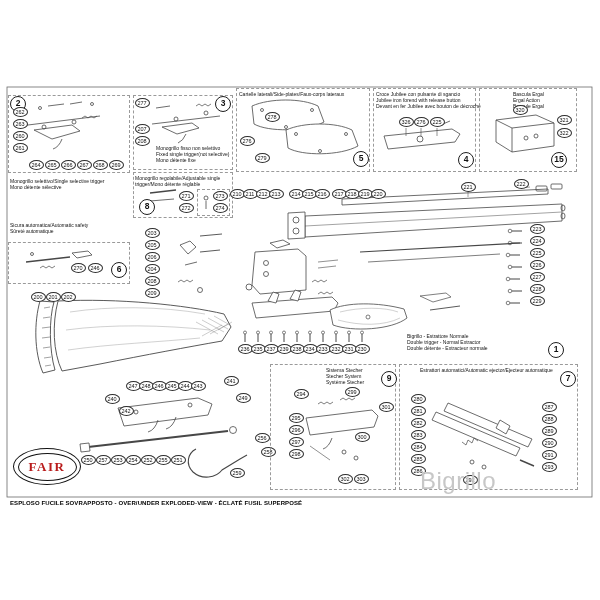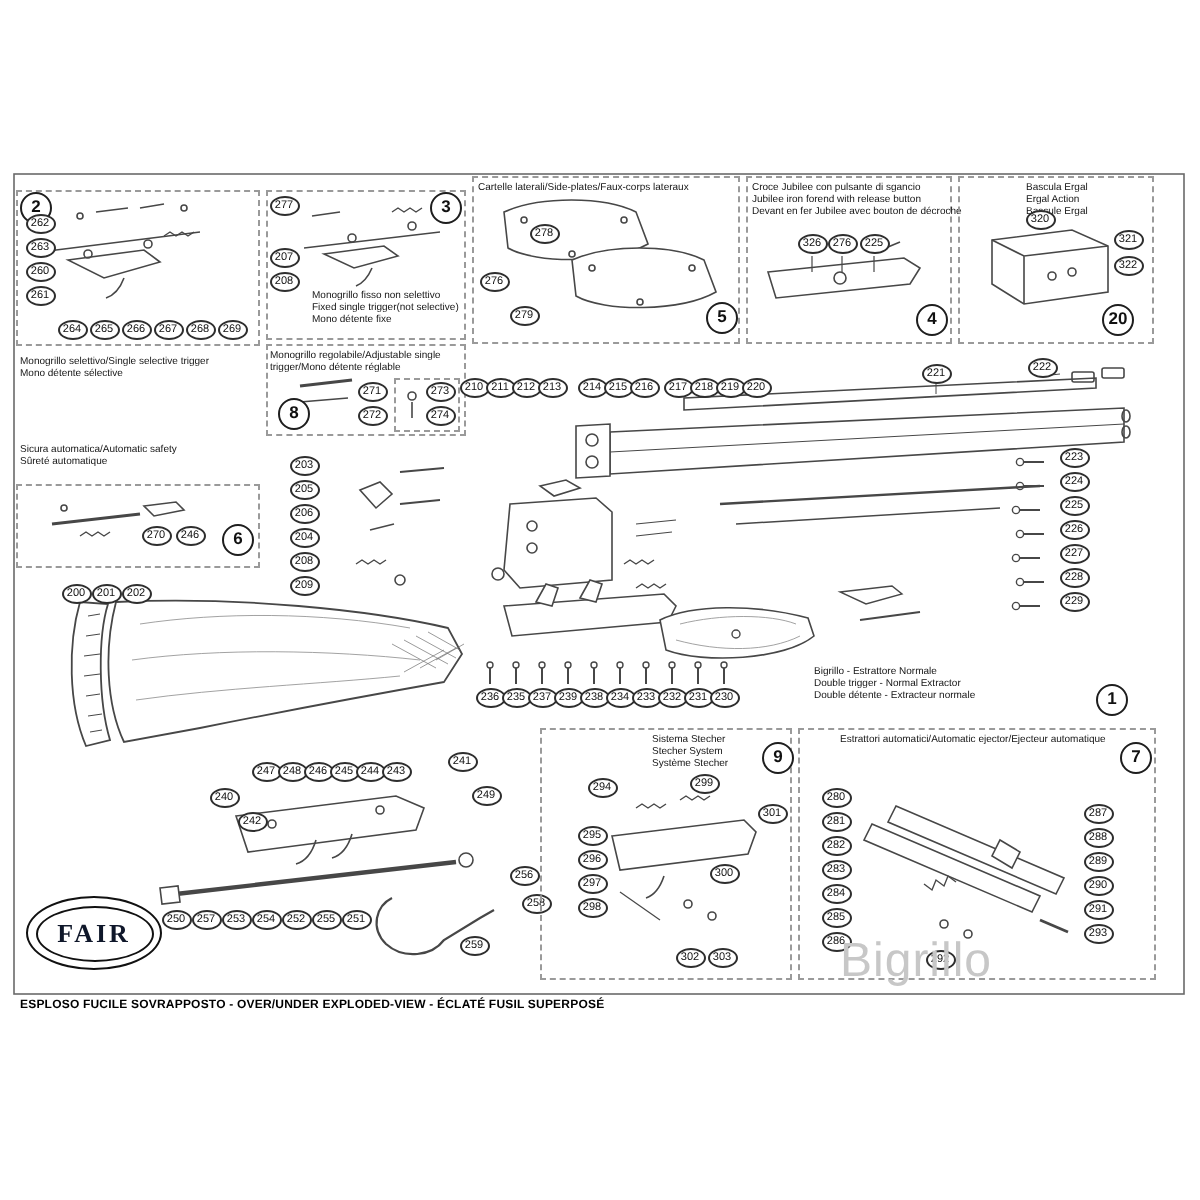--- a/index.html
+++ b/index.html
@@ -12,21 +12,21 @@
   .sec-num { position:absolute; width:16px; height:16px; border:1.4px solid #1e1e1e; border-radius:50%;
              background:#fff; font-size:8.5px; font-weight:bold; line-height:13px; text-align:center; color:#111; }
   .balloon { position:absolute; width:15px; height:10px; border:1px solid #2e2e2e; border-radius:50%;
              background:#fff; font-size:5.5px; line-height:8px; text-align:center; color:#111; }
   .footer { position:absolute; left:10px; top:500px; font-size:6px; font-weight:bold; color:#000; letter-spacing:.1px; }
   .watermark { position:absolute; left:420px; top:467px; font-size:24px; color:#c7c7c7; letter-spacing:.5px; }
   .logo { position:absolute; left:13px; top:448px; width:68px; height:37px; border:1.6px solid #111;
           border-radius:50%; display:flex; align-items:center; justify-content:center; background:#fff; }
   .logo-inner { width:59px; height:28px; border:1px solid #111; border-radius:50%; display:flex;
                 align-items:center; justify-content:center; font-family:"Liberation Serif",serif;
-                font-weight:bold; font-size:13px; letter-spacing:1.5px; color:#0f172a; }
+                font-weight:bold; font-size:13px; letter-spacing:1.5px; color:#b91c1c; }
 </style>
 </head>
 <body>
 
 <div id="stage">
 
   <svg class="art" width="600" height="600" viewBox="0 0 600 600">
     <defs>
       <g id="screwH">
           <line x1="0" y1="0" x2="10" y2="0" stroke="#474747" stroke-width="1"></line>
@@ -262,21 +262,21 @@
       <div class="sec-num" style="left: 458px; top: 152px;">4</div>
       <div class="balloon" style="left: 398.5px; top: 117px;">326</div>
       <div class="balloon" style="left: 413.5px; top: 117px;">276</div>
       <div class="balloon" style="left: 429.5px; top: 117px;">225</div>
       <div class="sec-box" style="left: 479px; top: 88px; width: 98px; height: 84px;"></div>
       <div class="sec-title" style="left: 513px; top: 91px;">
         <div>Bascula Ergal</div>
         <div>Ergal Action</div>
         <div>Bascule Ergal</div>
       </div>
-      <div class="sec-num" style="left: 551px; top: 152px;">20</div>
+      <div class="sec-num" style="left: 551px; top: 152px;">15</div>
       <div class="balloon" style="left: 512.5px; top: 105px;">320</div>
       <div class="balloon" style="left: 556.5px; top: 115px;">321</div>
       <div class="balloon" style="left: 556.5px; top: 128px;">322</div>
       <div class="sec-box" style="left: 8px; top: 242px; width: 122px; height: 42px;"></div>
       <div class="sec-title" style="left: 10px; top: 222px;">
         <div>Sicura automatica/Automatic safety</div>
         <div>Sûreté automatique</div>
       </div>
       <div class="sec-num" style="left: 111px; top: 262px;">6</div>
       <div class="balloon" style="left: 70.5px; top: 263px;">270</div>

